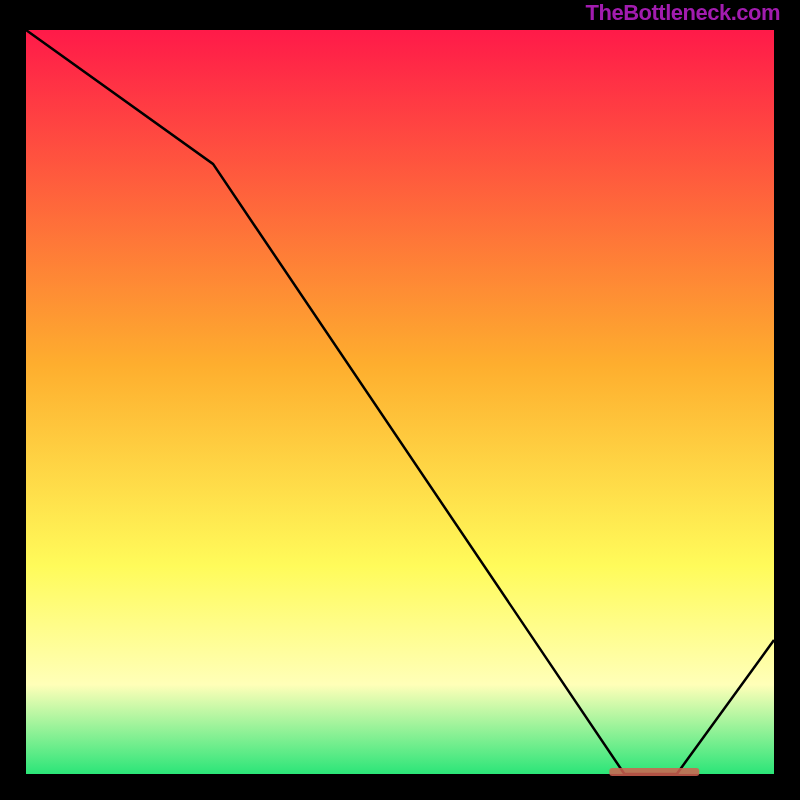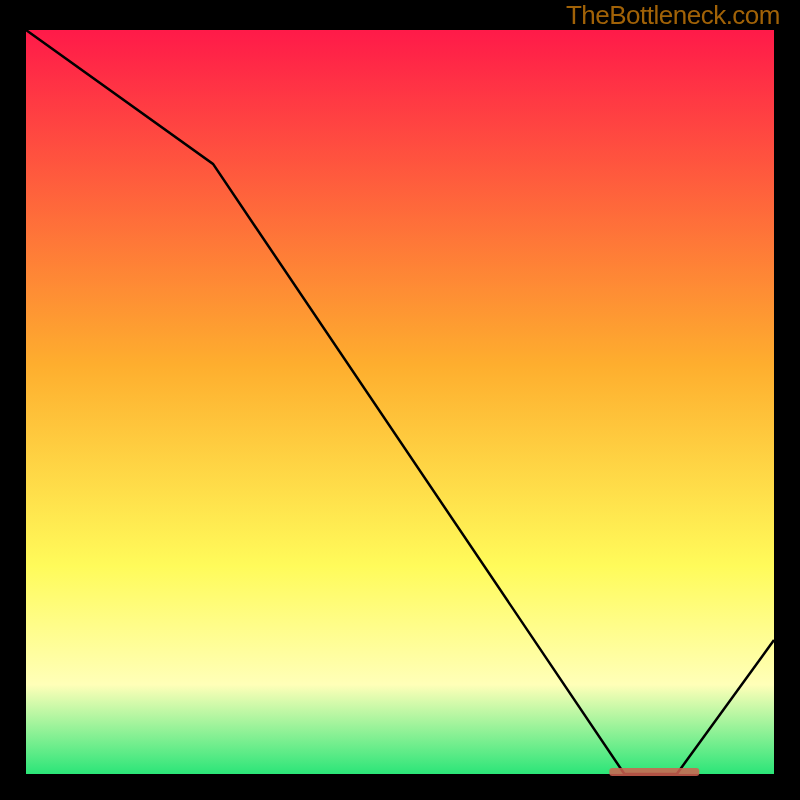--- a/index.html
+++ b/index.html
@@ -10,23 +10,23 @@
   }
   .wrapper {
     width: 800px;
     height: 800px;
     position: relative;
   }
   .attribution {
     position: absolute;
     top: 0;
     right: 20px;
-    font-size: 26px;
-    font-weight: normal;
-    color: #a16207;
+    font-size: 22px;
+    font-weight: bold;
+    color: #a21caf;
     letter-spacing: -0.5px;
   }
   svg {
     display: block;
   }
 </style>
 </head>
 <body>
 
 <div class="wrapper">

